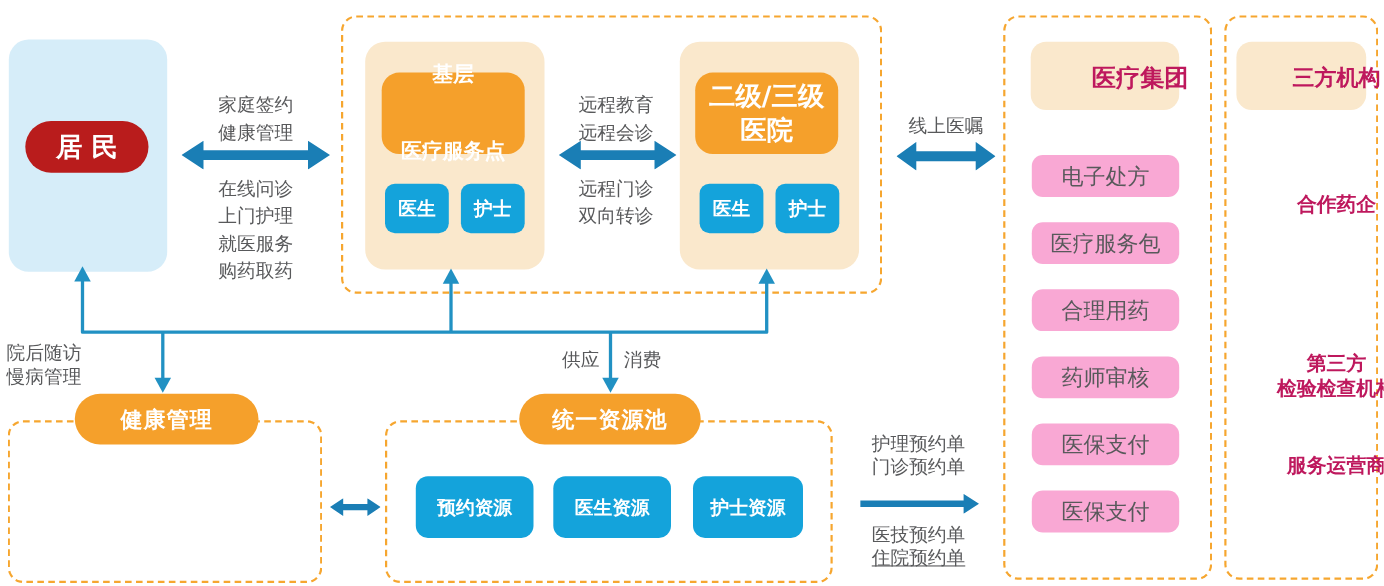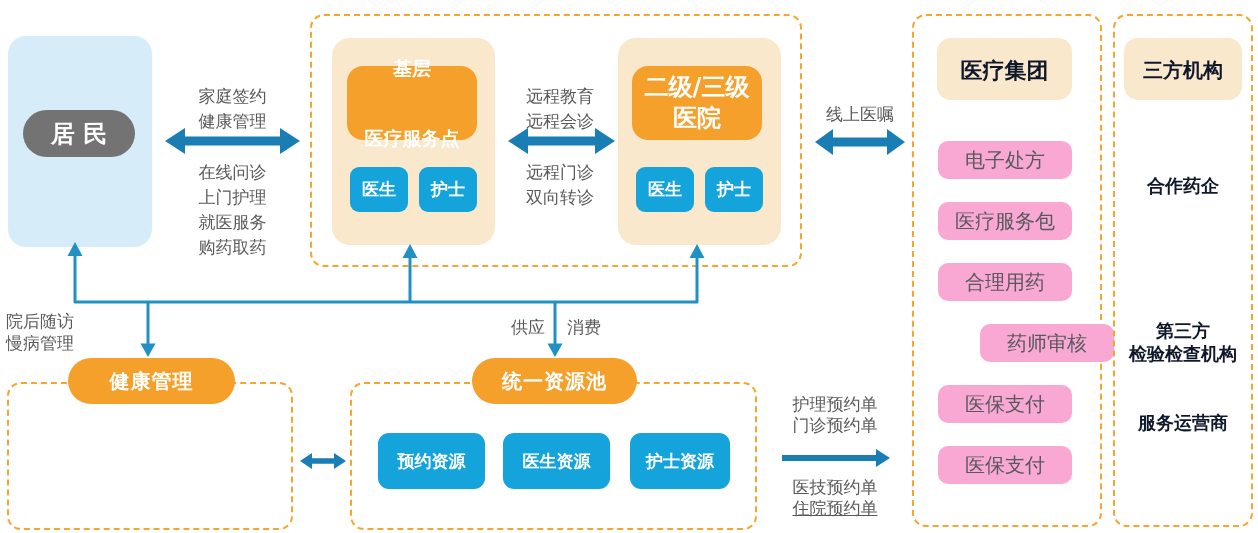--- a/index.html
+++ b/index.html
@@ -12,24 +12,24 @@
                 display:flex;flex-direction:column;align-items:center;justify-content:center;
                 text-align:center;line-height:1.3;}
   .blue-chip{position:absolute;background:#14A3DB;border-radius:9px;color:#fff;font-weight:bold;
              display:flex;align-items:center;justify-content:center;font-size:17px;}
   .pill{position:absolute;background:#F5A02B;border-radius:24px;color:#fff;font-weight:bold;
         display:flex;align-items:center;justify-content:center;font-size:20px;letter-spacing:1px;}
   .lbl{position:absolute;color:#58595B;font-size:17px;text-align:center;}
   .lbl div{line-height:25px;}
   .group-item{position:absolute;background:#f9a8d4;border-radius:10px;color:#58595B;font-size:20px;
               display:flex;align-items:center;justify-content:center;}
-  .orange-text{position:absolute;color:#0f172a;font-weight:bold;text-align:center;}
+  .orange-text{position:absolute;color:#be185d;font-weight:bold;text-align:center;padding-left:32px;}
   .resident-box{position:absolute;left:8px;top:36px;width:144px;height:211px;
                 background:#D6EDF9;border-radius:18px;}
-  .resident-pill{position:absolute;left:15px;top:74px;width:112px;height:47px;background:#737373;
+  .resident-pill{position:absolute;left:15px;top:74px;width:112px;height:47px;background:#b91c1c;
                  border-radius:26px;color:#fff;font-weight:bold;font-size:24px;
                  display:flex;align-items:center;justify-content:center;}
   .overlay{position:absolute;left:0;top:0;pointer-events:none;}
   .arrow-fill{fill:#1A7EB5;}
   .conn{stroke:#2191C3;stroke-width:3;fill:none;stroke-linejoin:round;}
   .conn-head{fill:#2191C3;}
 </style>
 </head>
 <body>
 
@@ -87,21 +87,21 @@
   <svg class="abs" style="left:815px;top:129px;" width="90" height="26">
     <polygon class="arrow-fill" points="0,13 18,0 18,8.5 72,8.5 72,0 90,13 72,26 72,17.5 18,17.5 18,26"></polygon>
   </svg>
 
   <div class="dash-box" style="left:912px;top:14px;width:190px;height:513px;"></div>
   <div class="cream" style="left:937px;top:38px;width:135px;height:62px;border-radius:14px;"></div>
   <div class="orange-text" style="left:937px;top:56px;width:135px;font-size:22px;">医疗集团</div>
   <div class="group-item" style="left:938px;top:141px;width:134px;height:38px;">电子处方</div>
   <div class="group-item" style="left:938px;top:202px;width:134px;height:38px;">医疗服务包</div>
   <div class="group-item" style="left:938px;top:263px;width:134px;height:38px;">合理用药</div>
-  <div class="group-item" style="left:980px;top:324px;width:134px;height:38px;text-align:center;">药师审核</div>
+  <div class="group-item" style="left:938px;top:324px;width:134px;height:38px;text-align:center;">药师审核</div>
   <div class="group-item" style="left:938px;top:385px;width:134px;height:38px;">医保支付</div>
   <div class="group-item" style="left:938px;top:446px;width:134px;height:38px;">医保支付</div>
 
   <div class="dash-box" style="left:1113px;top:14px;width:140px;height:513px;"></div>
   <div class="cream" style="left:1124px;top:38px;width:118px;height:62px;border-radius:14px;"></div>
   <div class="orange-text" style="left:1124px;top:57px;width:118px;font-size:20px;">三方机构</div>
   <div class="orange-text" style="left:1113px;top:174px;width:140px;font-size:18px;">合作药企</div>
   <div class="orange-text" style="left:1113px;top:319px;width:140px;font-size:18px;line-height:23px;">
     <div>第三方</div>
     <div>检验检查机构</div>

